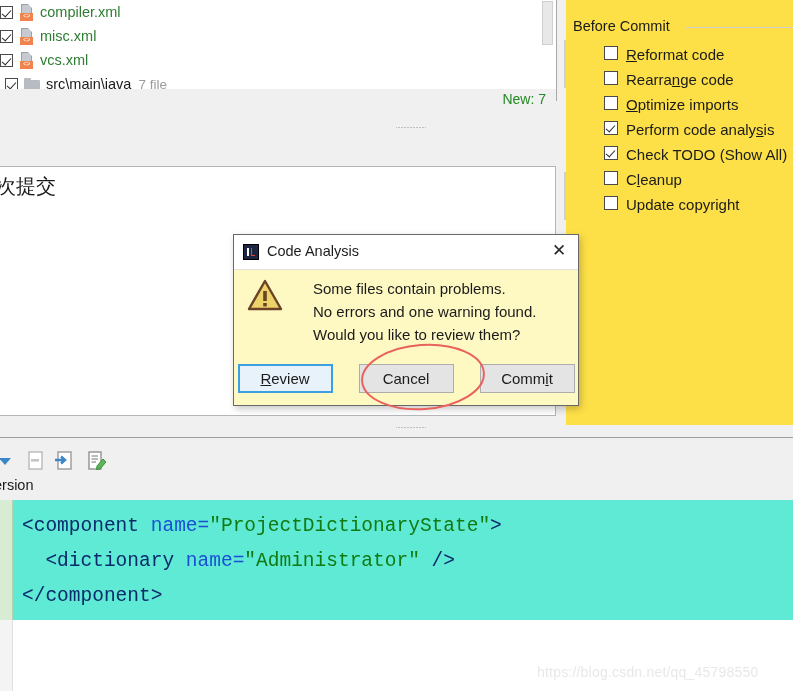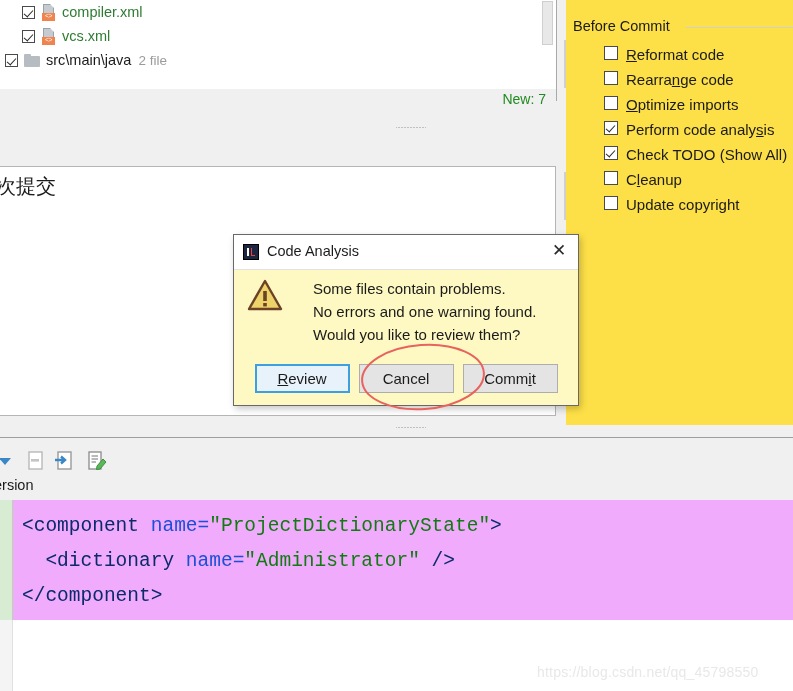--- a/index.html
+++ b/index.html
@@ -17,21 +17,20 @@
     position: absolute; left: 0; top: 0;
     width: 556px; height: 100px;
     background: #ffffff;
     border-right: 1px solid #a9a9a9;
     border-bottom: 1px solid #a9a9a9;
     overflow: hidden;
   }
   .file-row {
     display: flex; align-items: center;
     height: 24px;
-    padding-left: 22px;
     font-size: 14.5px;
   }
   .file-row.root { padding-left: 5px; }
   .cbox {
     width: 13px; height: 13px;
     border: 1px solid #4a4a4a;
     background: #fff;
     margin-right: 6px;
     position: relative;
     flex: 0 0 auto;
@@ -268,21 +267,21 @@
   }
   .dlg-msg {
     position: absolute; left: 79px; top: 42px;
     font-size: 15px;
     line-height: 23px;
     color: #1b1b1b;
   }
   .dlg-btns {
     position: absolute; left: 0; right: 0; bottom: 12px;
     display: flex; justify-content: center;
-    gap: 9px;
+    gap: 26px;
   }
   .btn {
     min-width: 95px;
     height: 29px;
     line-height: 27px;
     text-align: center;
     font-size: 15px;
     color: #1b1b1b;
     background: #e4e4e4;
     border: 1px solid #adadad;
@@ -326,21 +325,21 @@
   .version-lbl {
     position: absolute; left: -6px; top: 477px;
     font-size: 14.5px;
     color: #1b1b1b;
   }
 
   
   .codepane {
     position: absolute; left: 0; top: 500px;
     width: 793px; height: 120px;
-    background: #f0abfc;
+    background: #5eead4;
     overflow: hidden;
   }
   .code-gutter {
     position: absolute; left: 0; top: 0;
     width: 13px; height: 120px;
     background: #d7ecd3;
     border-right: 1px solid #b7d3b2;
     box-sizing: border-box;
   }
   .code-lines {
@@ -390,30 +389,39 @@
           </span>
           <span class="fname-green">compiler.xml</span>
         </div>
         <div class="file-row">
           <span class="cbox checked"></span>
           <span class="xml-ico">
             <span class="pg"></span>
             <span class="fold"></span>
             <span class="badge">&lt;&gt;</span>
           </span>
+          <span class="fname-green">misc.xml</span>
+        </div>
+        <div class="file-row">
+          <span class="cbox checked"></span>
+          <span class="xml-ico">
+            <span class="pg"></span>
+            <span class="fold"></span>
+            <span class="badge">&lt;&gt;</span>
+          </span>
           <span class="fname-green">vcs.xml</span>
         </div>
         <div class="file-row root">
           <span class="cbox checked"></span>
           <span class="fold-ico">
             <span class="tab"></span>
             <span class="body"></span>
           </span>
           <span class="fname-dark">src\main\java</span>
-          <span class="fmeta">2 file</span>
+          <span class="fmeta">7 file</span>
         </div>
       </div>
     <div class="flist-scroll">
       <div class="flist-thumb"></div>
     </div>
   </div>
 
   <div class="newstrip">
     <span class="lbl">New: 7</span>
   </div>

